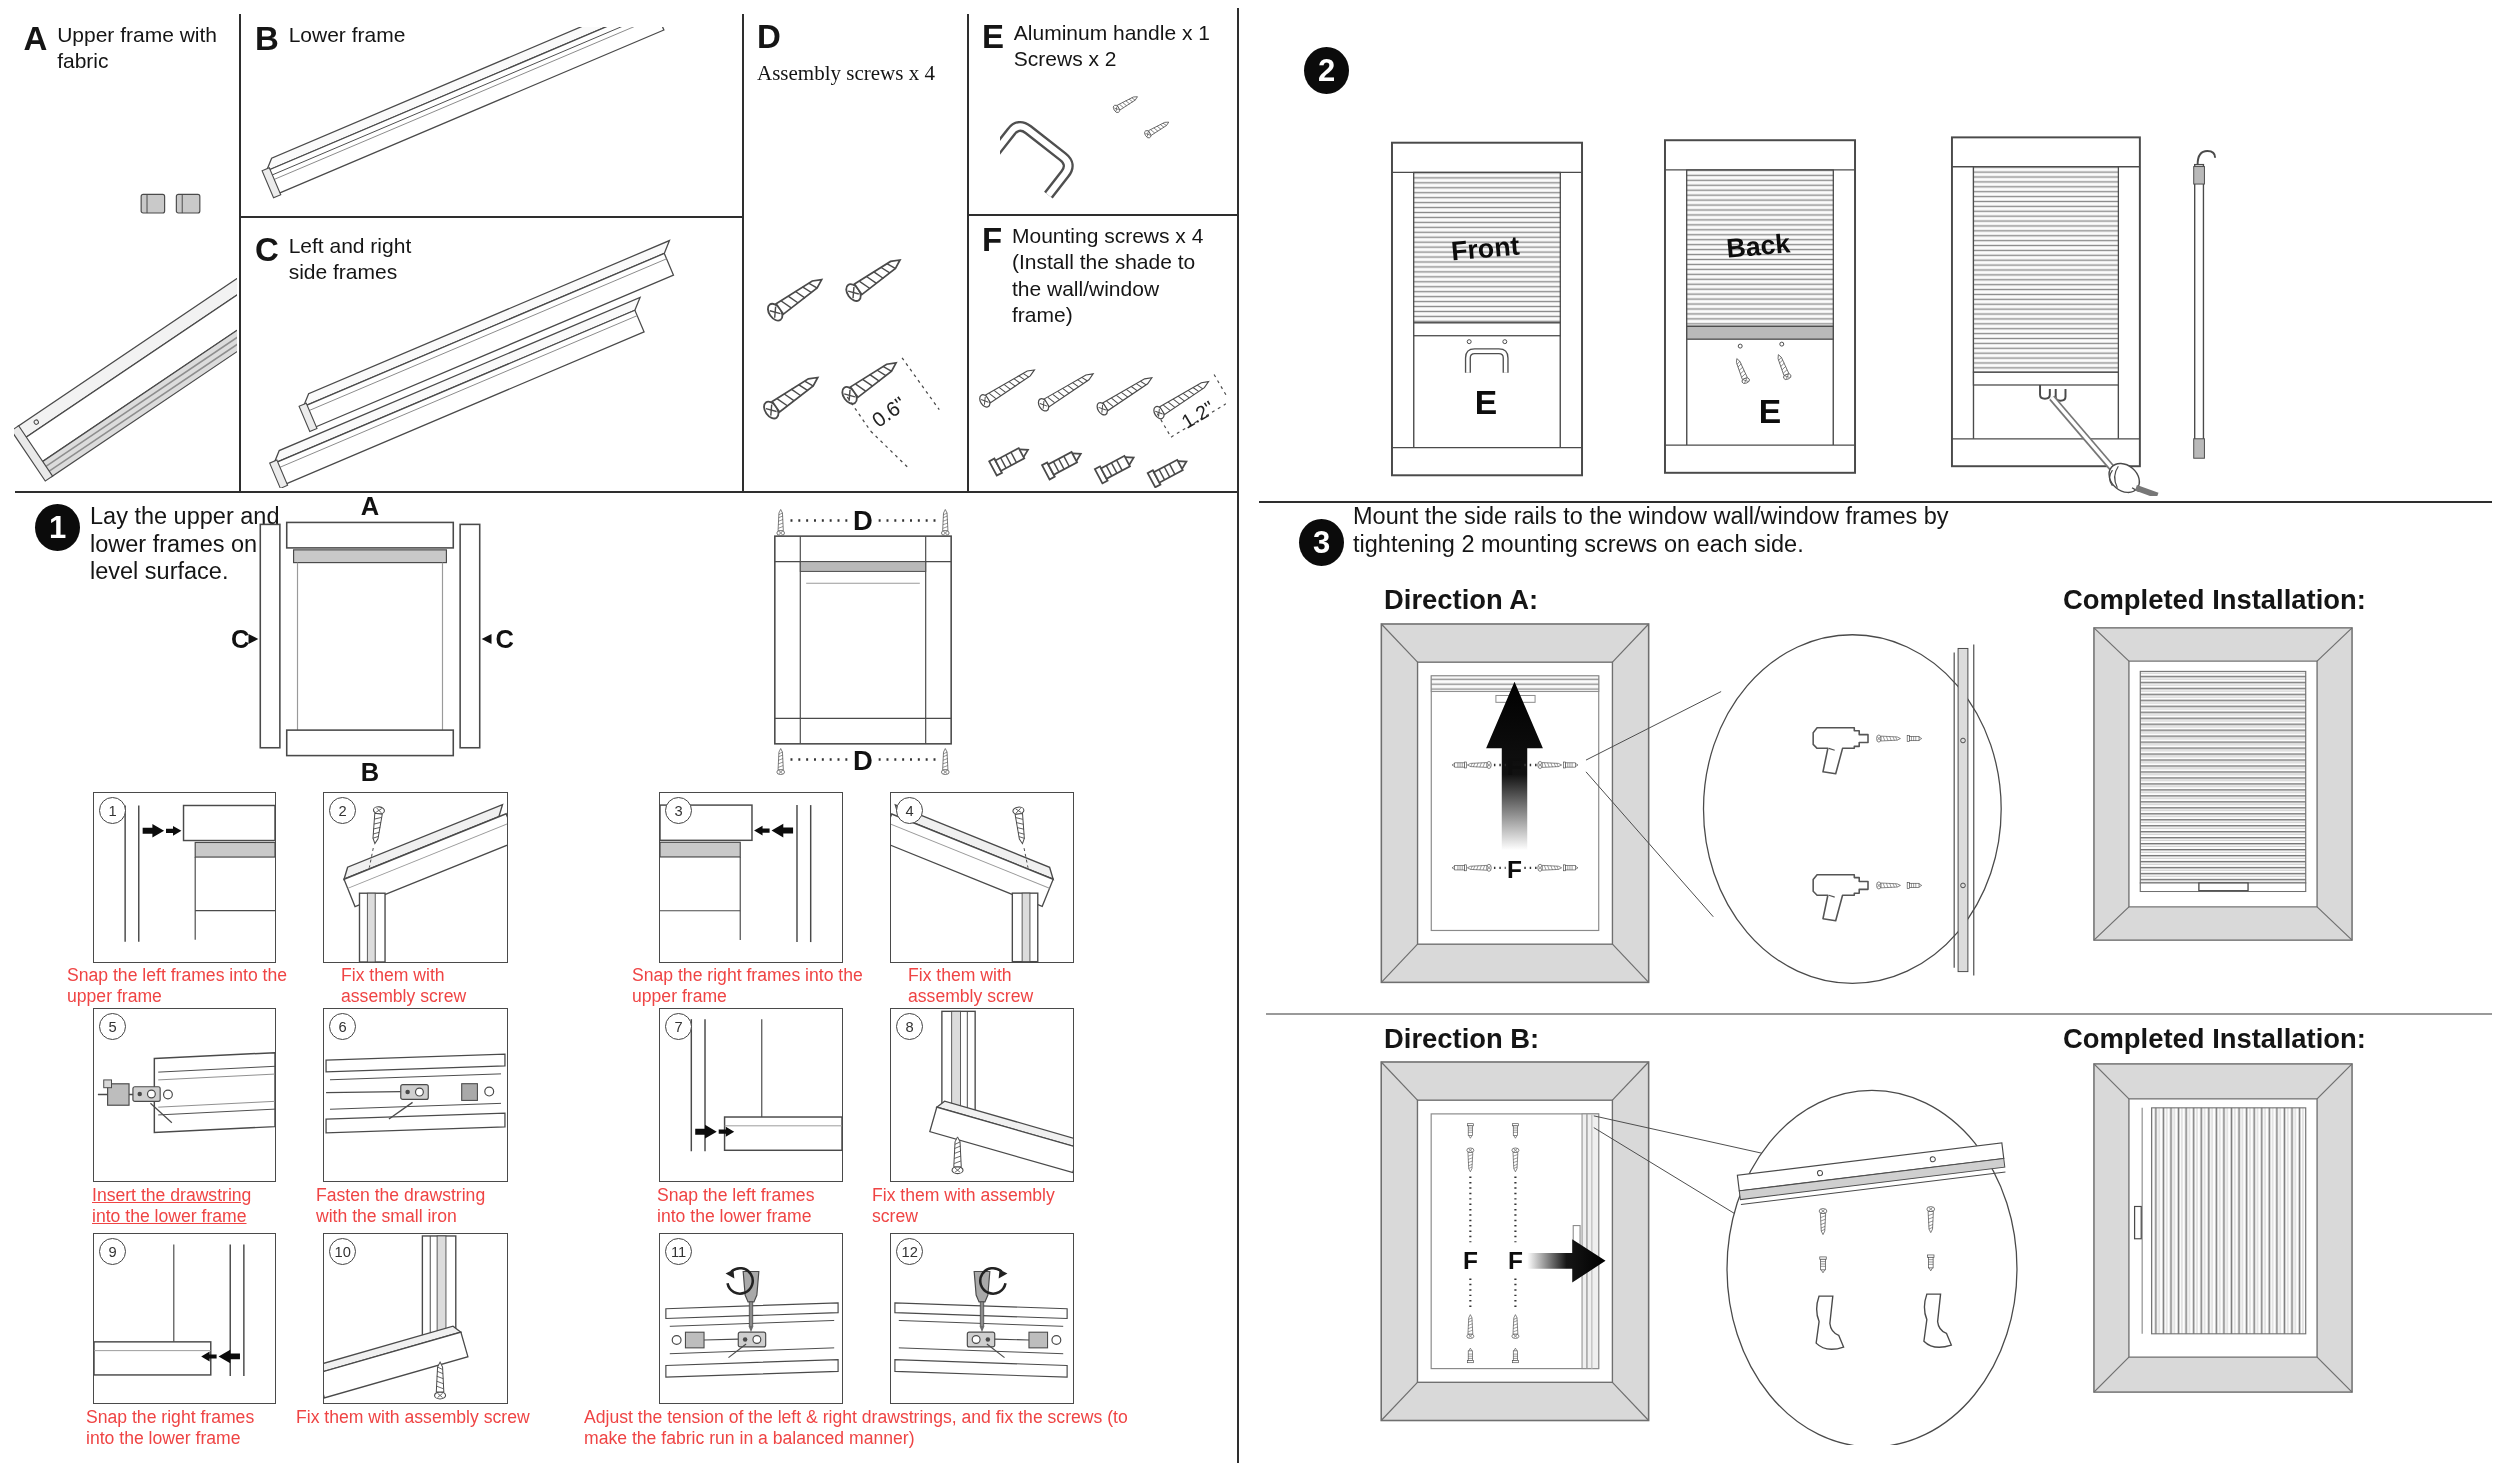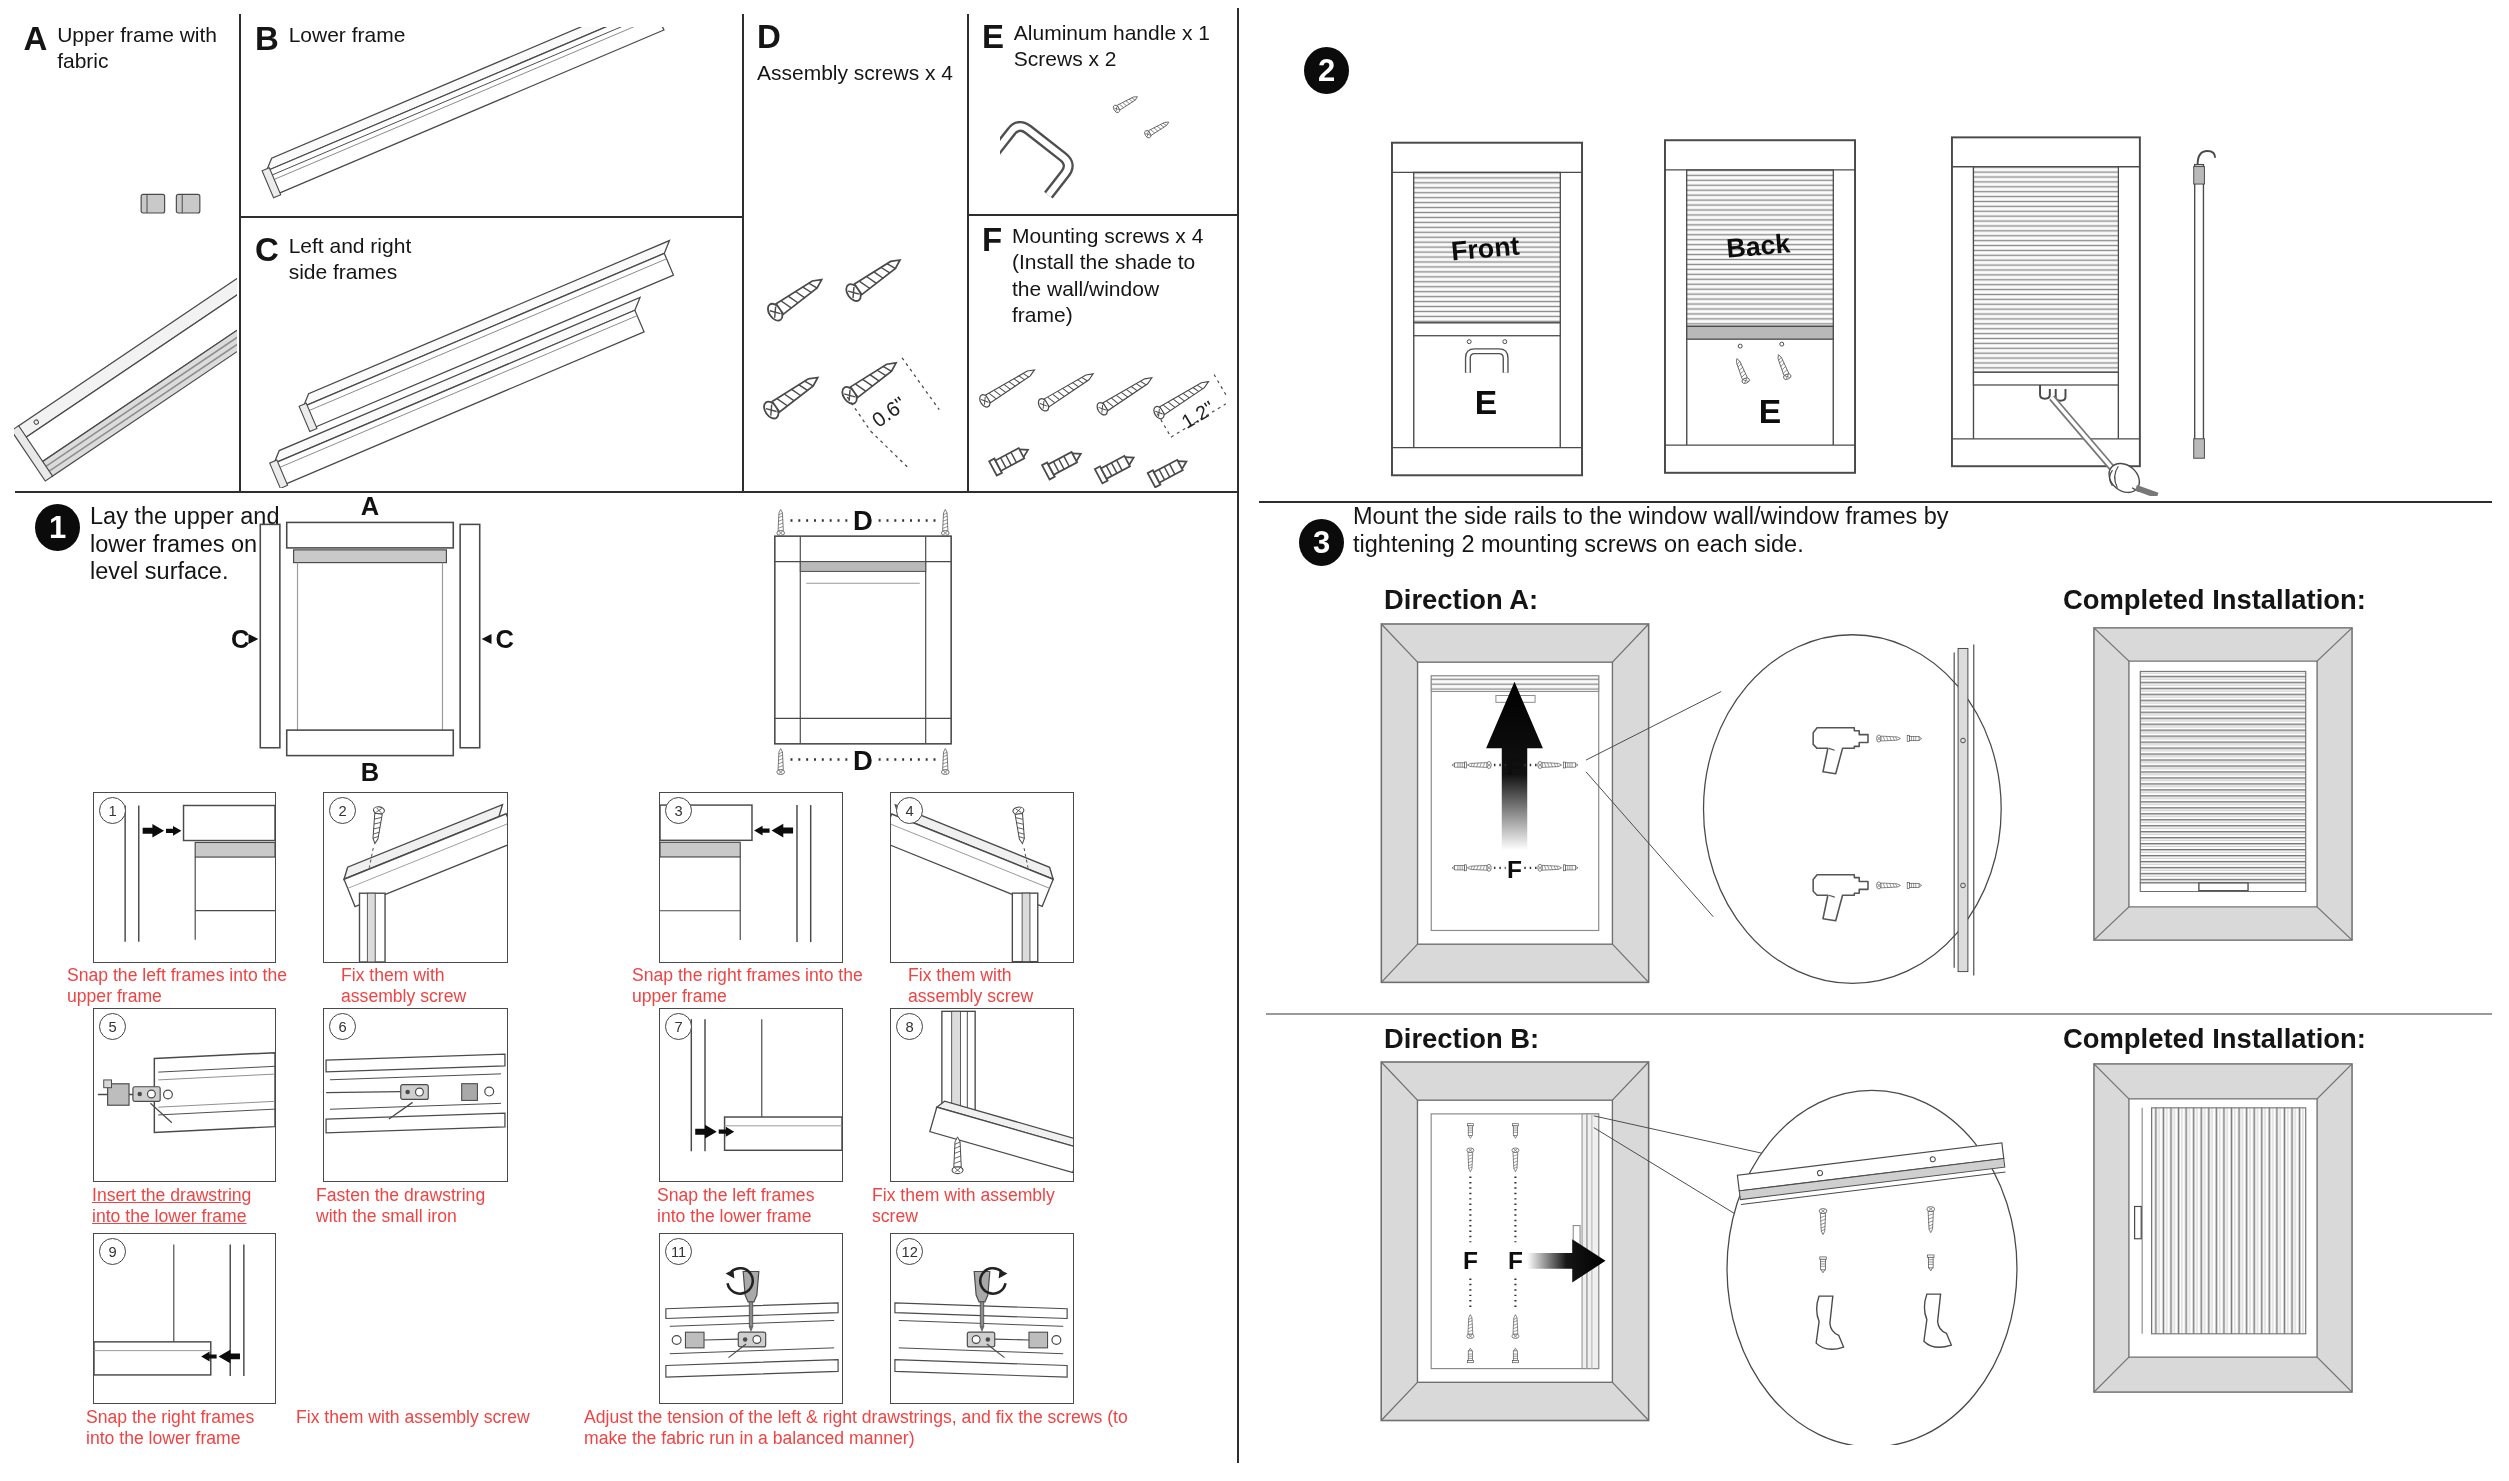--- a/index.html
+++ b/index.html
@@ -4,21 +4,21 @@
 <style>
   html,body{margin:0;padding:0;background:#fff;}
   #canvas{position:relative;width:2509px;height:1481px;background:#fff;
           font-family:"Liberation Sans",sans-serif;color:#151515;overflow:hidden;}
   .abs{position:absolute;}
   .ln{position:absolute;background:#2e2e2e;}
   .ln-thin{position:absolute;background:#9a9a9a;}
   .part-head{display:flex;gap:9.8px;align-items:flex-start;}
   .part-letter{font-size:33px;font-weight:bold;line-height:1;}
   .part-label{font-size:21px;line-height:1.25;}
-  .part-sub{font-size:21px;line-height:1.25;margin-top:2px;}
+  .part-sub{font-size:21px;line-height:1.25;margin-top:2px;font-family:Liberation Serif, serif;}
   .badge{width:45px;height:47px;background:#0b0b0b;border-radius:50%;color:#fff;
          display:flex;align-items:center;justify-content:center;font-size:31px;font-weight:bold;}
   .step-text{font-size:23.5px;line-height:1.18;}
   .cirnum{display:inline-flex;width:25.5px;height:25.5px;border:1.6px solid #444;border-radius:50%;
           align-items:center;justify-content:center;font-size:14.7px;color:#333;background:#fff;}
   .subbox{position:absolute;border:1.6px solid #4a4a4a;background:#fff;}
   .caption{position:absolute;font-size:17.6px;line-height:1.22;text-align:left;color:#ef4444;}
   .h3{font-size:27.4px;font-weight:bold;}
   svg{display:block;}
   svg text{font-family:"Liberation Sans",sans-serif;}
@@ -429,20 +429,28 @@
 <div class="caption" style="left:872px;top:1185px;width:218px;">Fix them with assembly screw</div>
 
 <div class="subbox" style="left:93px;top:1233px;width:181px;height:169px;">
   <span class="cirnum abs" style="left:4.9px;top:3.9px;">
         <span>9</span>
       </span>
   <svg width="181" height="169" viewBox="0 0 186 172">
     <use href="#sub7g" transform="translate(186,0) scale(-1,1)"></use>
   </svg>
 </div>
+<div class="subbox" style="left:323px;top:1233px;width:183px;height:169px;">
+  <span class="cirnum abs" style="left:4.9px;top:3.9px;">
+        <span>10</span>
+      </span>
+  <svg width="183" height="169" viewBox="0 0 186 172">
+    <use href="#sub8g" transform="translate(186,0) scale(-1,1)"></use>
+  </svg>
+</div>
 <div class="subbox" style="left:659px;top:1233px;width:182px;height:169px;">
   <span class="cirnum abs" style="left:4.9px;top:3.9px;align-items:center;">
         <span>11</span>
       </span>
   <svg width="182" height="169" viewBox="0 0 186 172">
     <g id="sub11g">
       <polygon points="6,76 182,70 182,80 6,86" fill="#fff" stroke="#4a4a4a" stroke-width="1.2"></polygon>
       <polygon points="6,134 182,128 182,140 6,146" fill="#fff" stroke="#4a4a4a" stroke-width="1.2"></polygon>
       <line x1="10" y1="94" x2="178" y2="88" stroke="#4a4a4a" stroke-width="1"></line>
       <line x1="10" y1="122" x2="178" y2="116" stroke="#4a4a4a" stroke-width="1"></line>

